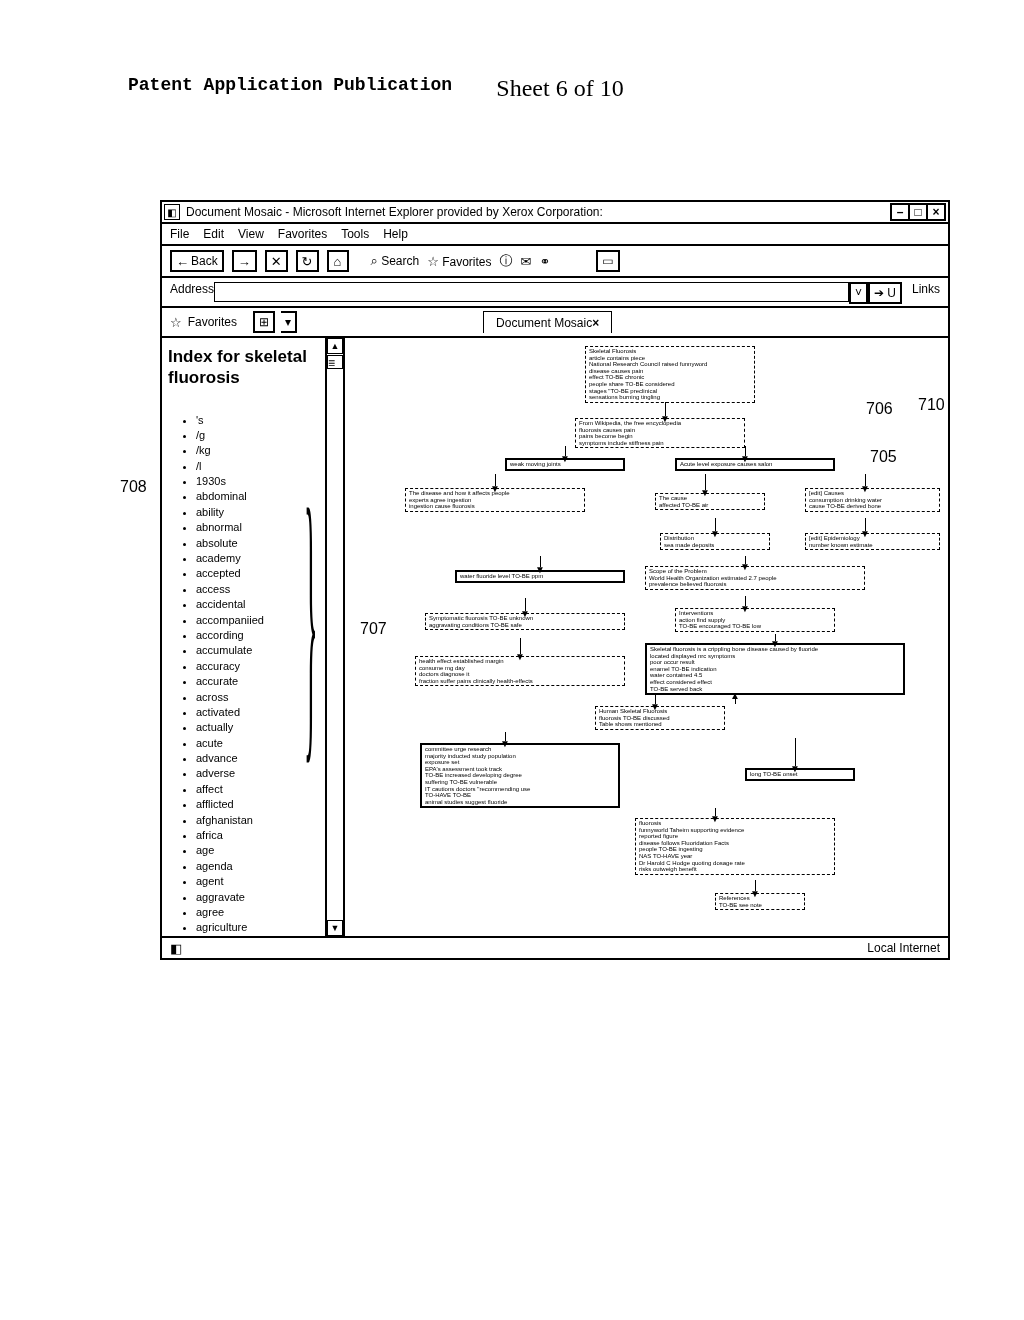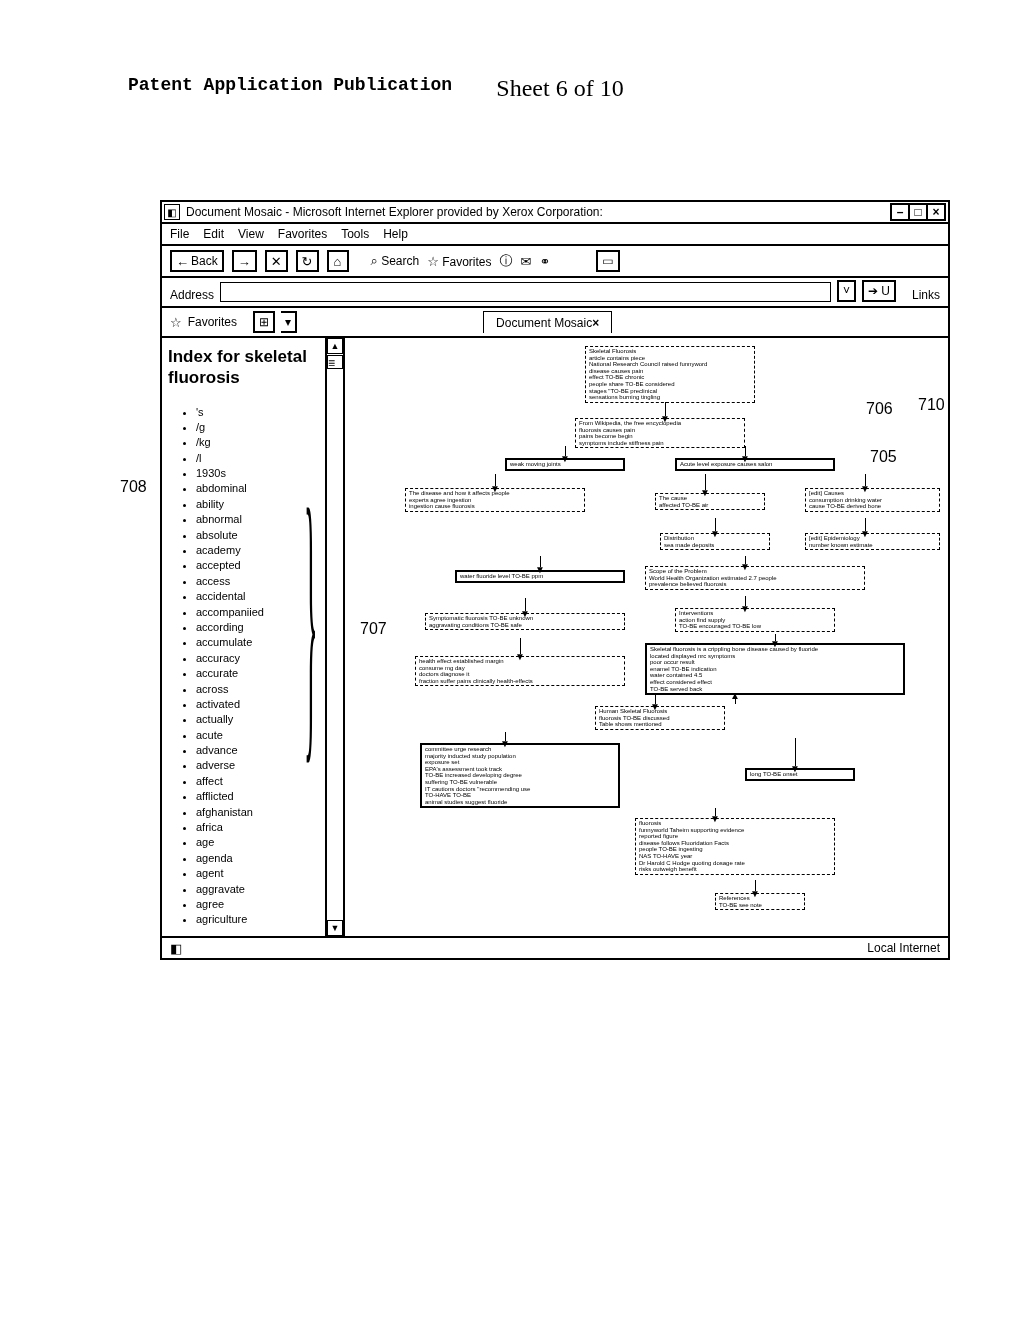--- a/index.html
+++ b/index.html
@@ -80,22 +80,22 @@
   .tbtn {
     height: 22px; min-width: 22px;
     border: 2px solid #000;
     display: inline-flex; align-items: center; justify-content: center;
     padding: 0 4px;
     background: #fff;
     font-size: 12px;
   }
   .ticon { font-size: 13px; }
   .addressbar {
-    display: flex; align-items: flex-end;
-    padding: 4px 8px; gap: 6px;
+    display: flex; align-items: flex-start;
+    padding: 4px 8px; 
     border-bottom: 2px solid #000;
     height: 30px;
   }
   .addr-input {
     flex: 1; height: 20px;
     border: 1px solid #000;
     background: #fff;
   }
   .favbar {
     display: flex; align-items: center; gap: 6px;
@@ -121,21 +121,21 @@
     border-right: 2px solid #000;
     padding: 8px 6px;
     position: relative;
     font-size: 12px;
     overflow: hidden;
   }
   .sidebar h2 {
     font-size: 17px;
     font-weight: bold;
     line-height: 1.25;
-    margin-bottom: 16px;
+    margin-bottom: 24px;
   }
   .index-list {
     list-style: disc;
     padding-left: 28px;
     font-size: 11px;
     line-height: 1.4;
   }
   .scrollcol {
     width: 18px;
     border-right: 2px solid #000;

